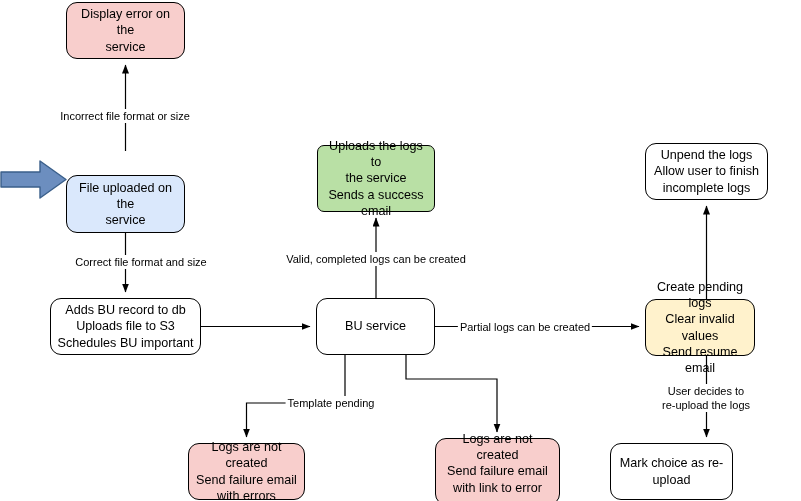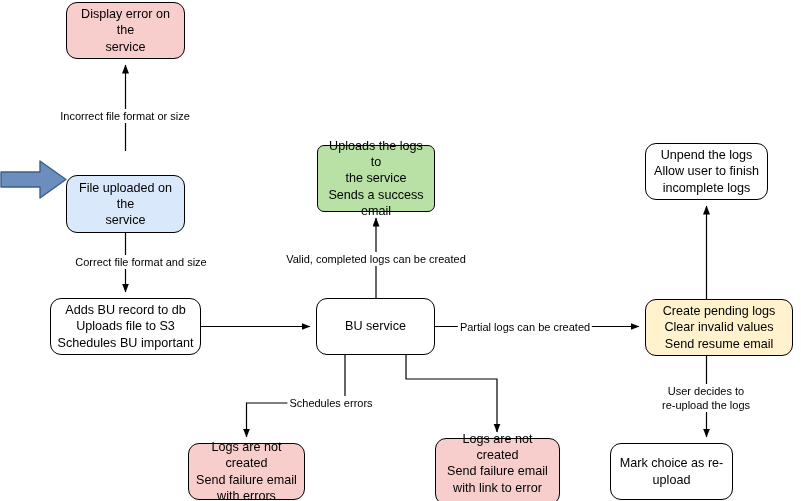--- a/index.html
+++ b/index.html
@@ -129,21 +129,21 @@
   <div class="node" style="left:316px; top:298px; width:119px; height:57px; background:#ffffff;">
     <span>BU service</span>
   </div>
 
   <div class="node" style="left:645px; top:143px; width:123px; height:57px; background:#ffffff;">
     <span>Unpend the logs
 Allow user to finish
 incomplete logs</span>
   </div>
 
-  <div class="node" style="left:645px; top:299px; width:148px; height:57px; background:#fff2cc;">
+  <div class="node" style="left:645px; top:299px; width:110px; height:57px; background:#fff2cc;">
     <span>Create pending logs
 Clear invalid values
 Send resume email</span>
   </div>
 
   <div class="node" style="left:188px; top:443px; width:117px; height:57px; background:#f8cecc;">
     <span>Logs are not created
 Send failure email
 with errors</span>
   </div>
@@ -164,16 +164,16 @@
 
   <div class="edge-label" style="left:141px; top:262px;">Correct file format and size</div>
 
   <div class="edge-label" style="left:376px; top:259px;">Valid, completed logs can be created</div>
 
   <div class="edge-label" style="left:525px; top:327px;">Partial logs can be created</div>
 
 
   <div class="edge-label" style="left:706px; top:398px;">User decides to re-upload the logs</div>
 
-  <div class="edge-label" style="left:331px; top:403px;">Schedules errors</div>
+  <div class="edge-label" style="left:331px; top:403px;">Template pending</div>
 
 
 </div>
 
 </body></html>

